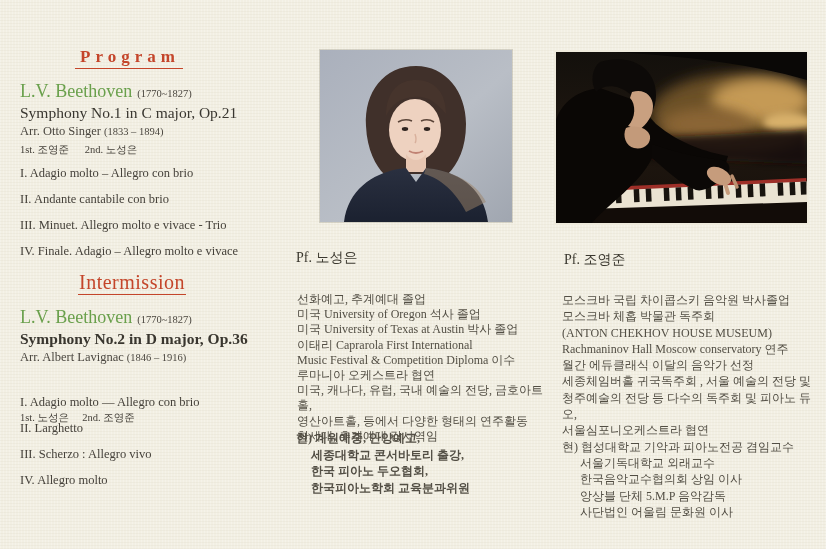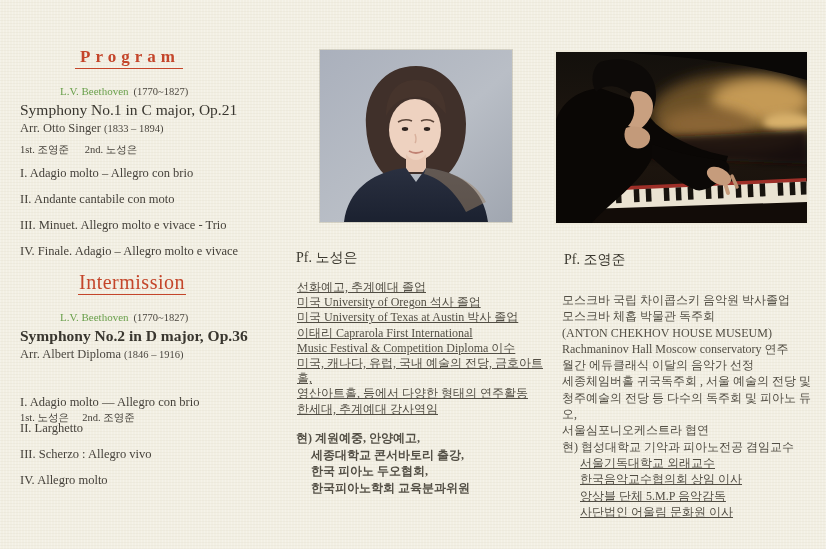--- a/index.html
+++ b/index.html
@@ -23,21 +23,21 @@
   }
   .prog-title span{border-bottom:1.5px solid #c4452a; padding:0 3px 2px 5px;}
   .intermission{
     left:20px; top:271px; width:224px; text-align:center;
     font-size:20px; color:#c4452a; letter-spacing:.5px;
   }
   .intermission span{border-bottom:1px solid #c4452a; padding:0 1px 1px 1px;}
   .piece{left:20px; width:280px;}
   .piece1{top:81px;}
   .piece2{top:307px;}
-  .composer{font-size:11px; color:#6aa04c;margin-left:40px;}
+  .composer{font-size:18px; color:#6aa04c;}
   .cdates{font-size:10.5px; color:#4a463f; margin-left:5px;}
   .work{font-size:15.5px; color:#39362f; margin-top:2px;}
   .work-bold{font-weight:bold;}
   .arr{font-size:12.5px; color:#4a463f; margin-top:2px;}
   .adates{font-size:10.5px; margin-left:3px;}
   .parts{left:20px; font-size:10.5px; color:#45413a; white-space:pre;}
   .parts1{top:143px;}
   .parts2{top:366px;margin-top:45px;}
   .movs{left:20px; width:280px;}
   .movs1{top:166px;}
@@ -45,25 +45,25 @@
   .mv{font-size:12.5px; line-height:15px; margin-bottom:11px; color:#45413a;}
   
   .photo{display:block;}
   .photo1{left:320px; top:50px; width:192px; height:172px; outline:1px solid rgba(120,115,100,.25);}
   .photo2{left:556px; top:52px; width:251px; height:171px; outline:2px solid #efebdd;}
   
   .bio-name{font-size:14px; color:#3b382f;}
   .name1{left:296px; top:249px;}
   .name2{left:564px; top:251px;text-align:right;}
   .bio{font-size:12px; color:#524e44;}
-  .bio1{left:297px; top:280px; width:250px; line-height:15.2px;text-decoration:underline;}
+  .bio1{left:297px; top:292px; width:250px; line-height:15.2px;}
   .cur1{left:296px; top:430px; width:250px; line-height:16.5px; font-size:12px; color:#524e44;font-weight:bold;}
   .bio2{left:562px; top:292px; width:262px; line-height:16.3px;}
   .ind1{padding-left:15px;}
-  .ind2{padding-left:18px;text-decoration:underline;}
+  .ind2{padding-left:18px;}
 </style>
 </head>
 <body>
 
 <div class="page">
 
   <div class="abs prog-title">
     <span>Program</span>
   </div>
 
@@ -74,36 +74,36 @@
     <div class="work">Symphony No.1 in C major, Op.21</div>
     <div class="arr">
       <span>Arr. Otto Singer</span><span class="adates">(1833 – 1894)</span>
     </div>
   </div>
 
   <div class="abs parts parts1">1st. 조영준      2nd. 노성은</div>
 
   <div class="abs movs movs1">
     <div class="mv">I. Adagio molto – Allegro con brio</div>
-    <div class="mv">II. Andante cantabile con moto</div>
+    <div class="mv">II. Andante cantabile con brio</div>
     <div class="mv">III. Minuet. Allegro molto e vivace - Trio</div>
     <div class="mv">IV. Finale. Adagio – Allegro molto e vivace</div>
   </div>
 
   <div class="abs intermission">
     <span>Intermission</span>
   </div>
 
   <div class="abs piece piece2">
     <div>
       <span class="composer">L.V. Beethoven</span><span class="cdates">(1770~1827)</span>
     </div>
     <div class="work work-bold">Symphony No.2 in D major, Op.36</div>
     <div class="arr">
-      <span>Arr. Albert Diploma</span><span class="adates">(1846 – 1916)</span>
+      <span>Arr. Albert Lavignac</span><span class="adates">(1846 – 1916)</span>
     </div>
   </div>
 
   <div class="abs parts parts2">1st. 노성은     2nd. 조영준</div>
 
   <div class="abs movs movs2">
     <div class="mv">I. Adagio molto — Allegro con brio</div>
     <div class="mv">II. Larghetto</div>
     <div class="mv">III. Scherzo : Allegro vivo</div>
     <div class="mv">IV. Allegro molto</div>
@@ -137,20 +137,21 @@
   </svg>
 
   <div class="abs bio-name name1">Pf. 노성은</div>
 
   <div class="abs bio bio1">
     <div>선화예고, 추계예대 졸업</div>
     <div>미국 University of Oregon 석사 졸업</div>
     <div>미국 University of Texas at Austin 박사 졸업</div>
     <div>이태리 Caprarola First International</div>
     <div>Music Festival &amp; Competition Diploma 이수</div>
+    <div>루마니아 오케스트라 협연</div>
     <div>미국, 캐나다, 유럽, 국내 예술의 전당, 금호아트홀,</div>
     <div>영산아트홀, 등에서 다양한 형태의 연주활동</div>
     <div>한세대, 추계예대 강사역임</div>
   </div>
 
   <div class="abs cur1">
     <div>현) 계원예중, 안양예고,</div>
     <div class="ind1">세종대학교 콘서바토리 출강,</div>
     <div class="ind1">한국 피아노 두오협회,</div>
     <div class="ind1">한국피아노학회 교육분과위원</div>

